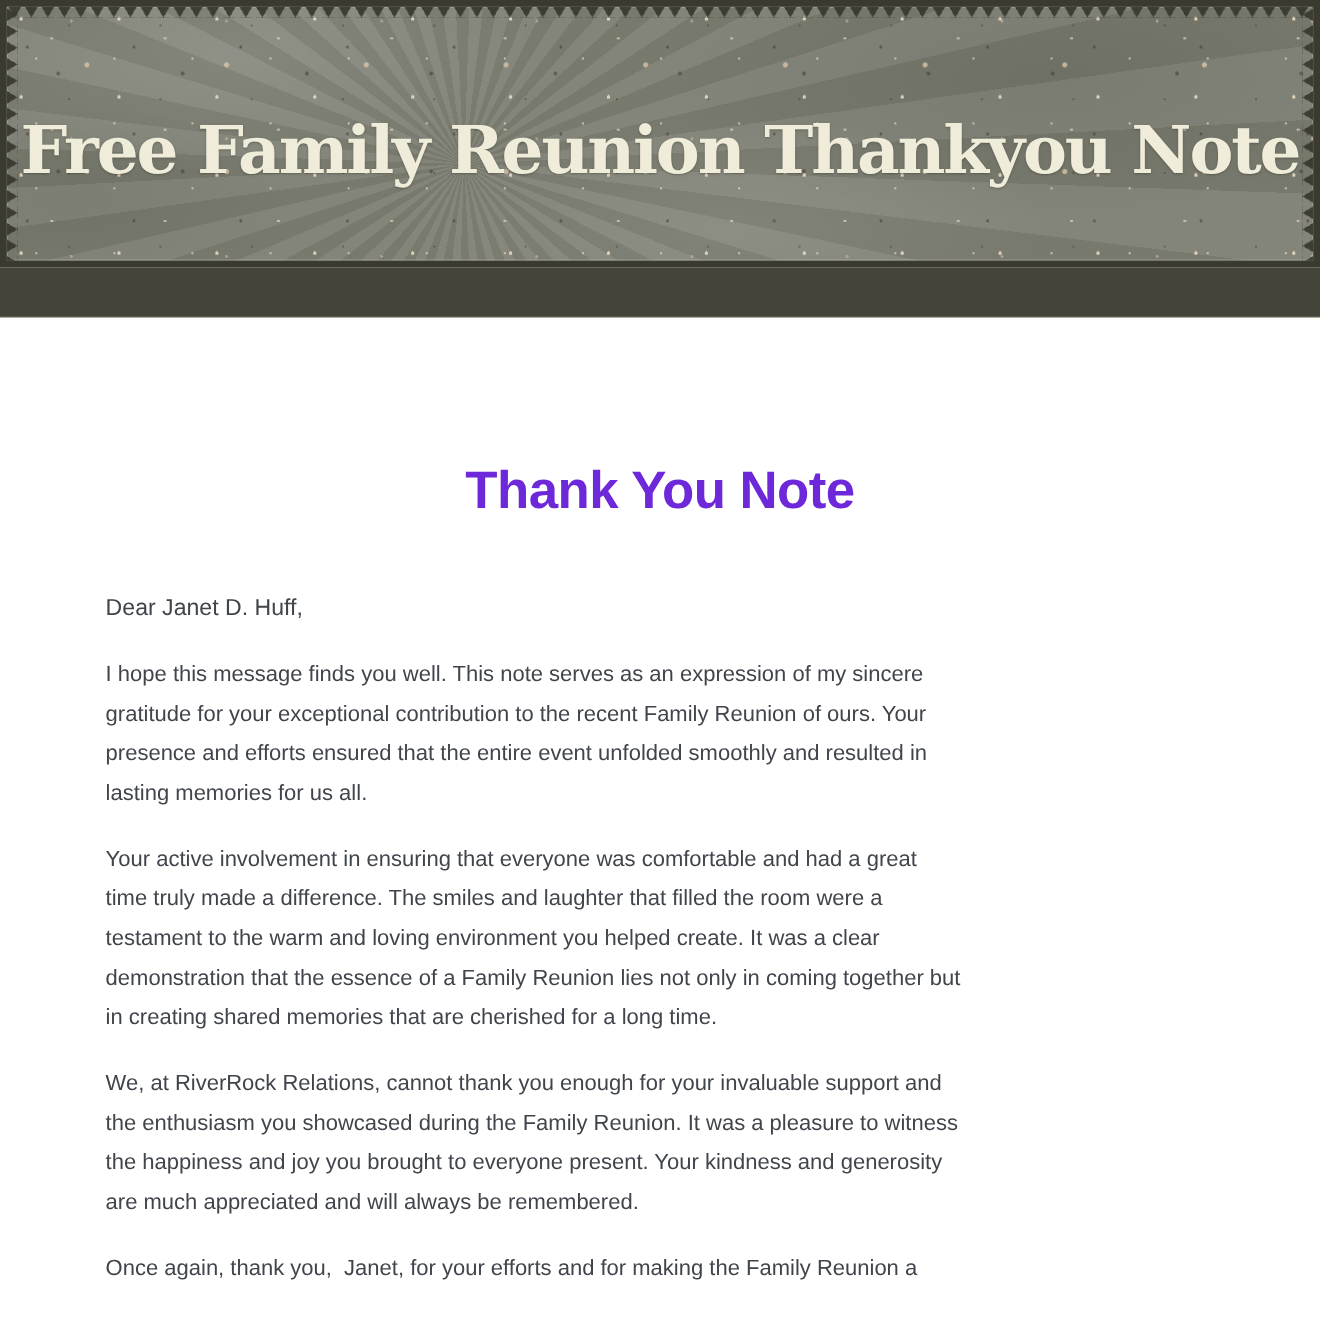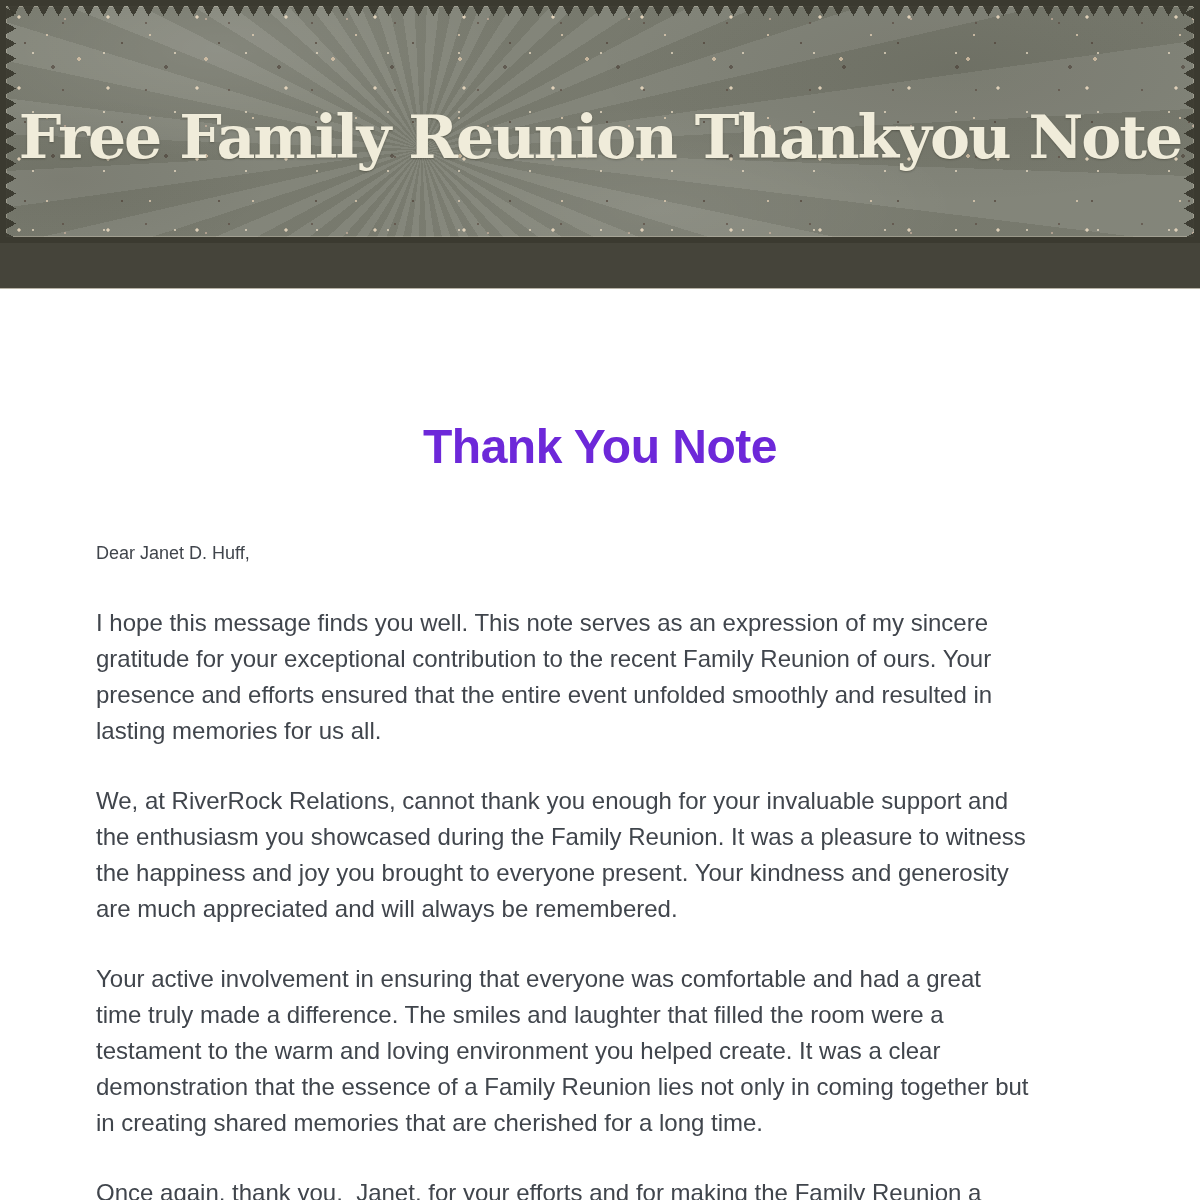--- a/index.html
+++ b/index.html
@@ -86,27 +86,27 @@
     margin-top: 134px;
     text-align: center;
     font-size: 48px;
     line-height: 1;
     font-weight: 700;
     color: #6d28d9;
     letter-spacing: -0.5px;
   }
   .salutation {
     margin-top: 64px;
-    font-size: 18px;
+    font-size: 21px;
     line-height: 36px;
     color: #40454c;
   }
   .para {
-    margin-top: 34px;
-    font-size: 24px;
+    margin-top: 24px;
+    font-size: 20px;
     line-height: 36px;
     color: #40454c;
     white-space: pre-wrap;
   }
 </style>
 </head>
 <body>
 
 <div class="page">
 
@@ -122,27 +122,27 @@
   <div class="letter">
     <h1 class="letter-heading">Thank You Note</h1>
 
     <p class="salutation">Dear Janet D. Huff,</p>
 
     <p class="para">I hope this message finds you well. This note serves as an expression of my sincere
 gratitude for your exceptional contribution to the recent Family Reunion of ours. Your
 presence and efforts ensured that the entire event unfolded smoothly and resulted in
 lasting memories for us all.</p>
 
-    <p class="para">We, at RiverRock Relations, cannot thank you enough for your invaluable support and
-the enthusiasm you showcased during the Family Reunion. It was a pleasure to witness
-the happiness and joy you brought to everyone present. Your kindness and generosity
-are much appreciated and will always be remembered.</p>
-
     <p class="para">Your active involvement in ensuring that everyone was comfortable and had a great
 time truly made a difference. The smiles and laughter that filled the room were a
 testament to the warm and loving environment you helped create. It was a clear
 demonstration that the essence of a Family Reunion lies not only in coming together but
 in creating shared memories that are cherished for a long time.</p>
+
+    <p class="para">We, at RiverRock Relations, cannot thank you enough for your invaluable support and
+the enthusiasm you showcased during the Family Reunion. It was a pleasure to witness
+the happiness and joy you brought to everyone present. Your kindness and generosity
+are much appreciated and will always be remembered.</p>
 
     <p class="para">Once again, thank you,  Janet, for your efforts and for making the Family Reunion a</p>
   </div>
 
 </div>
 
 </body></html>

